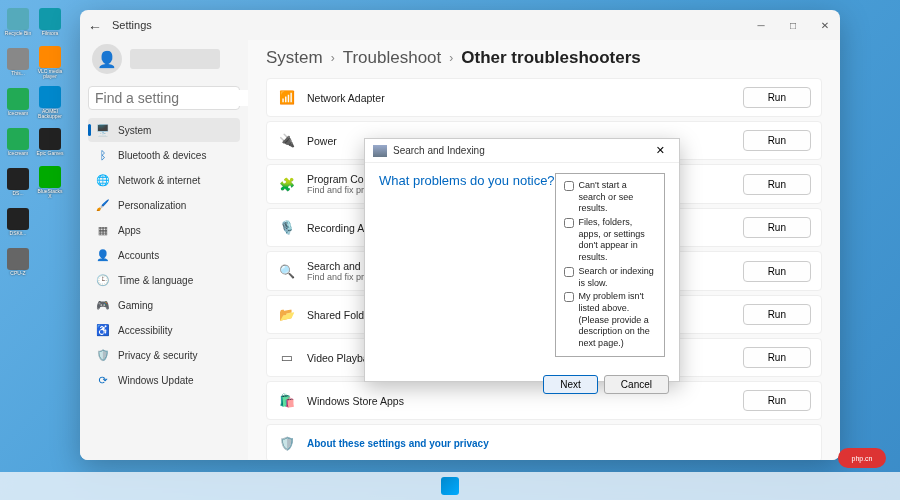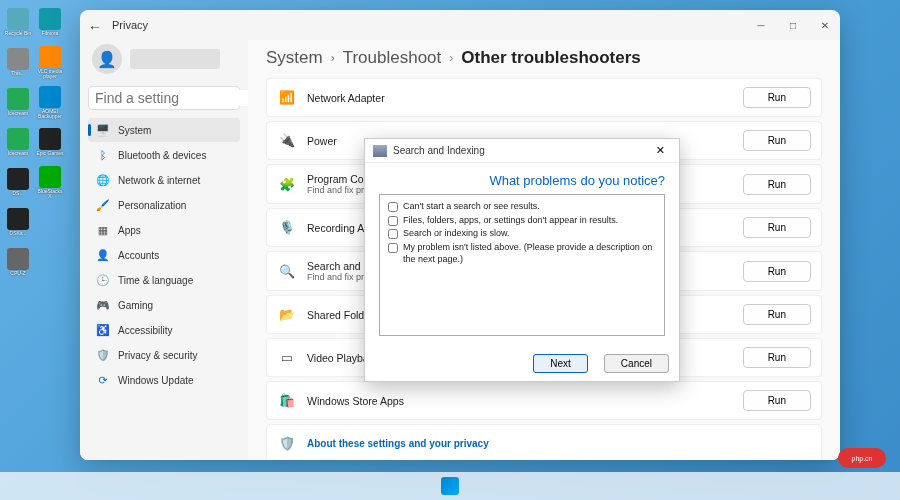--- a/index.html
+++ b/index.html
@@ -49,27 +49,27 @@
 .row .rsub { font-size: 9px; color: #666; }
 .row .link { font-size: 10px; color: #0067c0; cursor: pointer; font-weight: bold; }
 .row .runbtn { border: 1px solid #ccc; background: #fefefe; border-radius: 4px; padding: 4px 24px; font-size: 10px; cursor: pointer; }
 
 
 .modal { position: absolute; left: 364px; top: 138px; width: 316px; height: 244px; background: #fff; border: 1px solid #ccc; box-shadow: 0 6px 20px rgba(0,0,0,0.25); display: flex; flex-direction: column; }
 .modal .mhead { display: flex; align-items: center; padding: 5px 8px; border-bottom: 1px solid #eee; }
 .modal .mhead .mico { width: 14px; height: 12px; background: linear-gradient(#9ac, #678); margin-right: 6px; }
 .modal .mhead .mtitle { font-size: 10px; color: #333; }
 .modal .close { margin-left: auto; font-size: 11px; cursor: pointer; padding: 0 6px; }
-.modal .mbody { padding: 10px 14px; flex: 1; display: flex; flex-direction: column; align-items: flex-end; }
+.modal .mbody { padding: 10px 14px; flex: 1; display: flex; flex-direction: row; }
 .modal .q { font-size: 13px; color: #0067c0; margin-bottom: 6px; }
 .modal .hint { font-size: 9px; color: #333; margin-bottom: 10px; }
 .modal .opts { border: 1px solid #aaa; flex: 1; padding: 6px 8px; display: flex; flex-direction: column; gap: 2px; overflow-y: auto; }
 .modal .opt { display: flex; align-items: flex-start; gap: 5px; font-size: 9px; color: #222; line-height: 1.3; }
 .modal .opt input { width: 10px; height: 10px; margin-top: 1px; }
-.modal .mfoot { display: flex; justify-content: flex-end; gap: 16px; padding: 8px 10px; }
+.modal .mfoot { display: flex; justify-content: flex-end; gap: 6px; padding: 8px 10px; }
 .modal .mbtn { border: 1px solid #aaa; background: #f0f0f0; border-radius: 3px; padding: 3px 16px; font-size: 10px; cursor: pointer; }
 .modal .mbtn.primary { border-color: #0067c0; background: #e8f0fa; }
 
 
 .taskbar { position: absolute; bottom: 0; left: 0; width: 100%; height: 28px; background: rgba(240,245,250,0.8); backdrop-filter: blur(6px); display: flex; align-items: center; justify-content: center; gap: 10px; }
 .taskbar .tico { width: 18px; height: 18px; border-radius: 3px; }
 
 
 .wm { position: absolute; right: 14px; bottom: 32px; width: 48px; height: 20px; background: #d33; border-radius: 10px; display: flex; align-items: center; justify-content: center; font-size: 7px; color: #fff; }
 </style>
@@ -127,21 +127,21 @@
       <div class="desktop-icon">
         <div class="ico" style="background:#0a0"></div>
         <div class="lbl">BlueStacks X</div>
       </div>
     </div>
 </div>
 
 <div class="win">
   <div class="titlebar">
     <span class="back">←</span>
-    <span>Privacy</span>
+    <span>Settings</span>
     <div class="wincontrols">
       <span>─</span>
       <span>□</span>
       <span>✕</span>
     </div>
   </div>
   <div class="body">
     <div class="sidebar">
       <div class="user">
         <div class="avatar">

